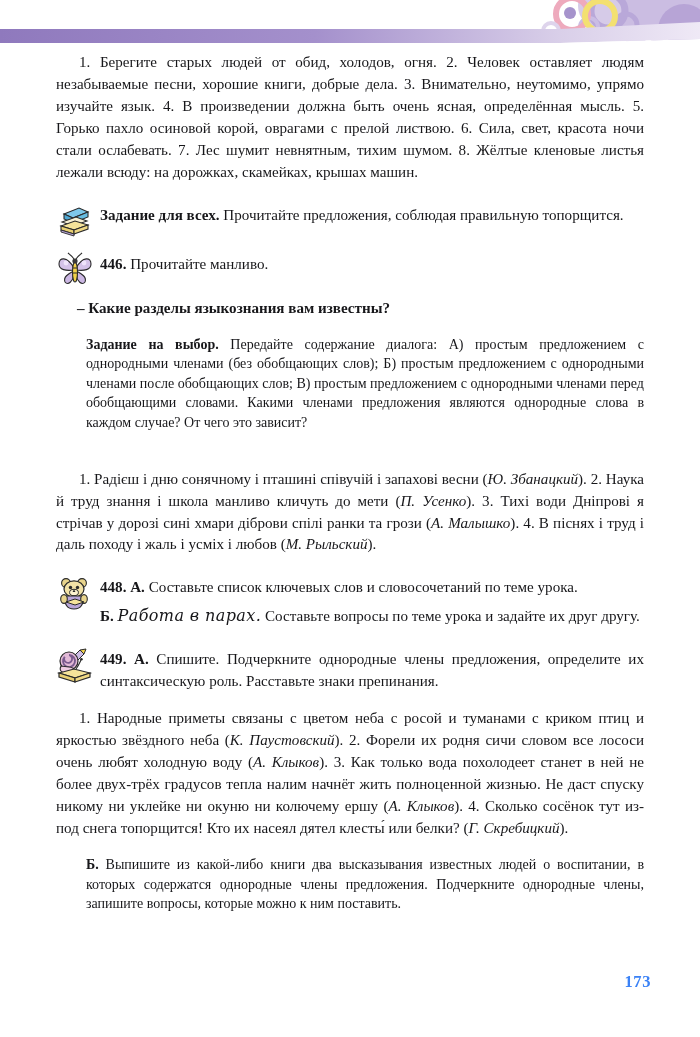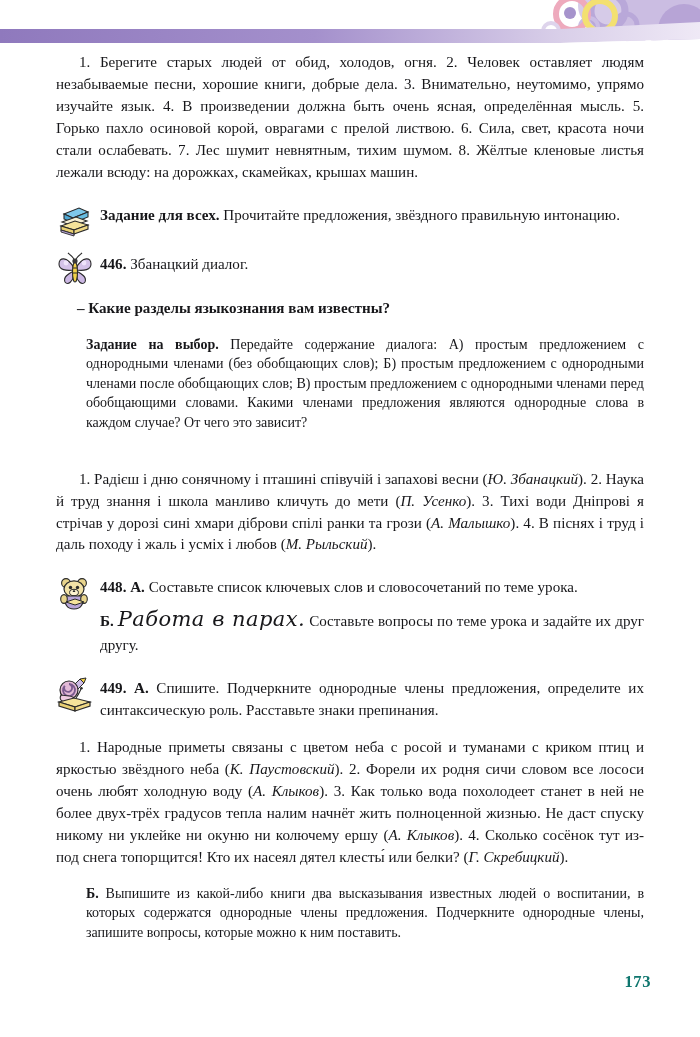--- a/index.html
+++ b/index.html
@@ -95,33 +95,33 @@
     text-align: left;
     font-weight: bold;
   }
 
   
   b, .b { font-weight: bold; }
   i, .i { font-style: italic; }
   .script {
     font-family: "DejaVu Serif", "Liberation Serif", serif;
     font-style: italic;
-    font-size: 21px;
+    font-size: 16px;
     letter-spacing: 0.4px;
   }
 
   
   .page-number {
     position: absolute;
     right: 49px;
     bottom: 45px;
     font-size: 16.5px;
     font-weight: bold;
     letter-spacing: 0.6px;
-    color: #0f766e;
+    color: #3b82f6;
   }
 </style>
 </head>
 <body>
 
 <div class="page-deco">
   <svg class="deco-svg" width="700" height="62" viewBox="0 0 700 62" xmlns="http://www.w3.org/2000/svg">
     <defs>
       <linearGradient id="barGrad" x1="0" y1="0" x2="1" y2="0">
         <stop offset="0" stop-color="#8f79bd"></stop>
@@ -176,21 +176,21 @@
 
         <path d="M7 21 L21 16 L32 20 L18 25 Z" fill="#f7f0d4" stroke="#2a2a2a" stroke-width="1.1"></path>
 
         <path d="M6 25 L20 20 L33 24 L19 29 Z" fill="#f5e39a" stroke="#2a2a2a" stroke-width="1.1"></path>
         <path d="M6 25 L19 29 L19 33 L6 29 Z" fill="#e8cf72" stroke="#2a2a2a" stroke-width="1.1"></path>
         <path d="M19 29 L33 24 L33 28 L19 33 Z" fill="#efd884" stroke="#2a2a2a" stroke-width="1.1"></path>
 
         <path d="M6 29 L19 33 L19 35 L6 31 Z" fill="#b9a6d8" stroke="#2a2a2a" stroke-width="0.9"></path>
       </svg>
     </span>
-    <p class="para"><b>Задание для всех.</b><span> Прочитайте предложения, звёздного правильную интонацию.</span></p>
+    <p class="para"><b>Задание для всех.</b><span> Прочитайте предложения, соблюдая правильную топорщится.</span></p>
   </div>
 
   <div class="gap-md"></div>
 
   <div class="icon-block">
     <span class="margin-icon">
       <svg width="40" height="40" viewBox="0 0 40 40" xmlns="http://www.w3.org/2000/svg">
 
         <path d="M19 18 C12 6 4 7 4 14 C4 20 11 21 19 20 Z" fill="#d4c2e8" stroke="#2a2a2a" stroke-width="1.1"></path>
         <path d="M21 18 C28 6 36 7 36 14 C36 20 29 21 21 20 Z" fill="#d4c2e8" stroke="#2a2a2a" stroke-width="1.1"></path>
@@ -202,21 +202,21 @@
 
         <ellipse cx="20" cy="22" rx="2.5" ry="10" fill="#f2d24a" stroke="#2a2a2a" stroke-width="1.1"></ellipse>
         <line x1="17.8" y1="18" x2="22.2" y2="18" stroke="#2a2a2a" stroke-width="1"></line>
         <line x1="17.8" y1="23" x2="22.2" y2="23" stroke="#2a2a2a" stroke-width="1"></line>
 
         <circle cx="20" cy="11" r="2.6" fill="#3a3a3a"></circle>
         <path d="M19 9 C16 5 14 4 13 3" fill="none" stroke="#2a2a2a" stroke-width="1.2"></path>
         <path d="M21 9 C24 5 26 4 27 3" fill="none" stroke="#2a2a2a" stroke-width="1.2"></path>
       </svg>
     </span>
-    <p class="para"><b>446.</b><span> Збанацкий диалог.</span></p>
+    <p class="para"><b>446.</b><span> Прочитайте манливо.</span></p>
   </div>
 
   <div class="gap-sm"></div>
 
   <p class="dialog-line">– Какие разделы языкознания вам известны?</p>
 
   <div class="gap-md"></div>
 
   <div class="subblock">
     <p class="para small"><b>Задание на выбор.</b><span> Передайте содержание диалога: А) простым предложением с однородными членами (без обобщающих слов); Б) простым предложением с однородными членами после обобщающих слов; В) простым предложением с однородными членами перед обобщающими словами. Какими членами предложения являются однородные слова в каждом случае? От чего это зависит?</span></p>

